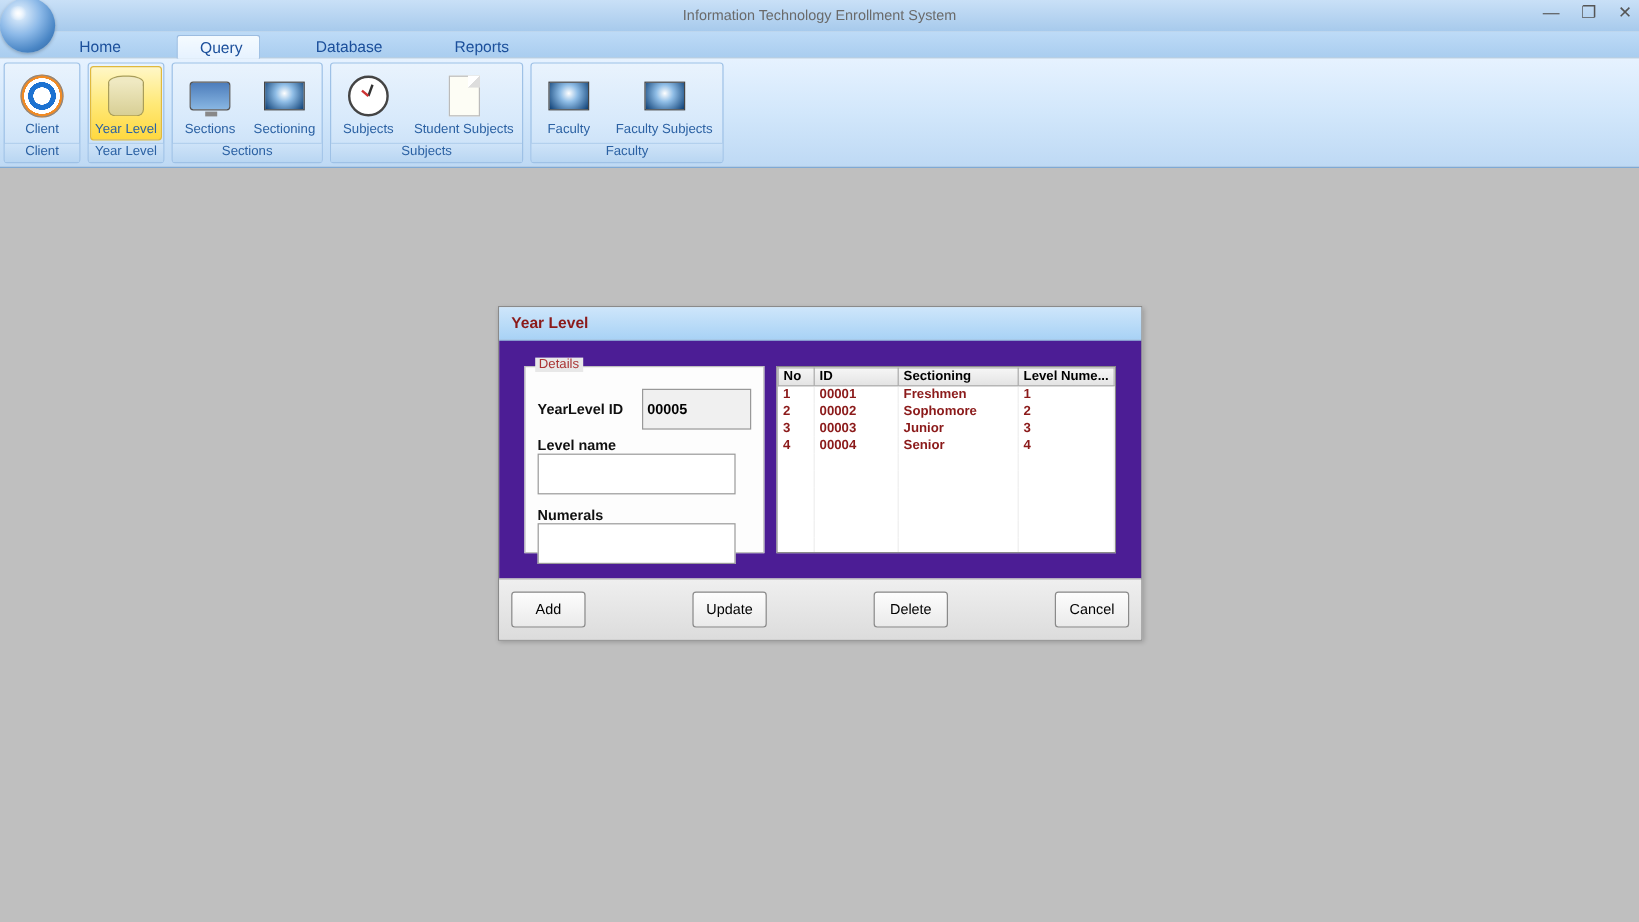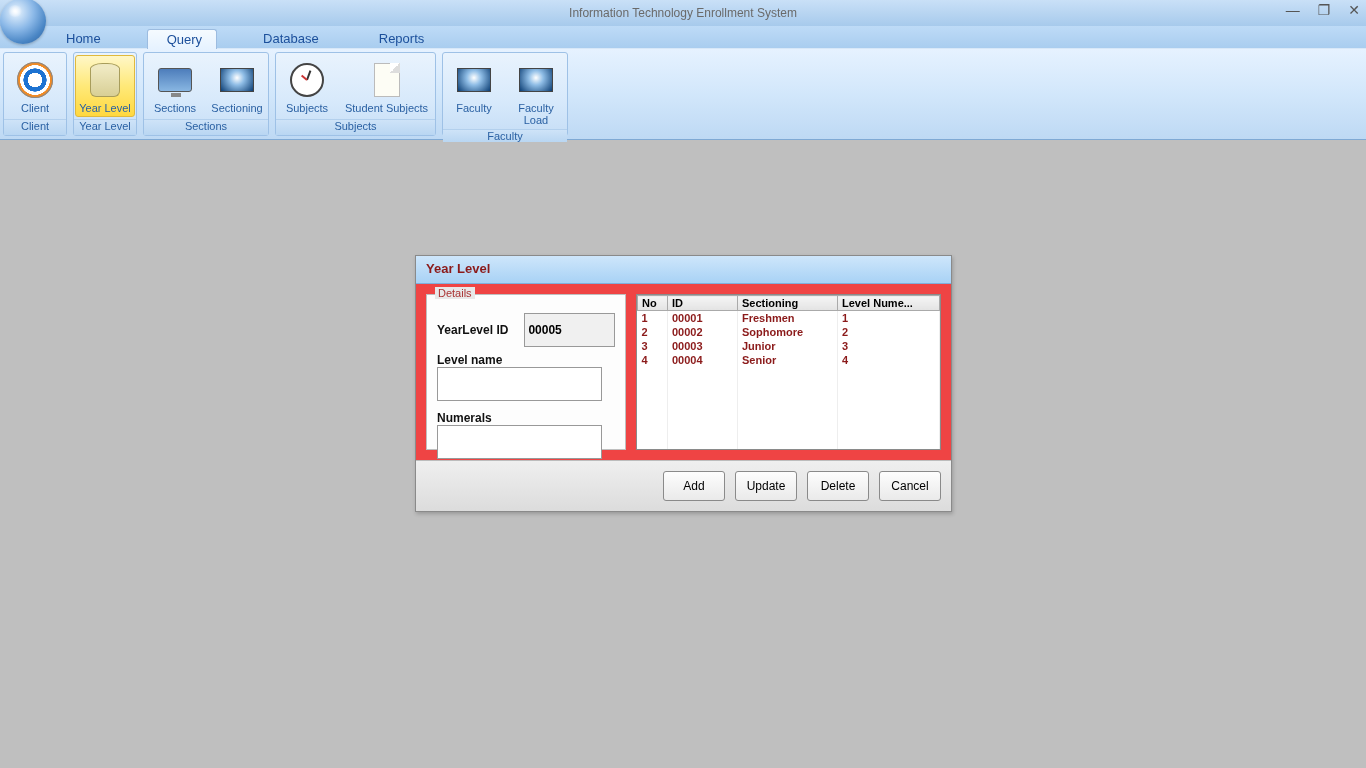--- a/index.html
+++ b/index.html
@@ -147,24 +147,24 @@
   .dialog-title {
     height:28px;
     background:linear-gradient(to bottom,#cee6fb,#a8d2f5);
     border-bottom:1px solid #7faedb;
     color:#8b1a1a;
     font-weight:bold;
     font-size:13px;
     padding:5px 10px;
   }
   .dialog-body {
-    padding:10px;
+    padding:21px;
     display:flex;
     gap:10px;
-    background:#ef4444;
+    background:#4c1d95;
   }
   .details-box {
     flex:0 0 200px;
     border:1px solid #bfbfbf;
     background:#fdfdfd;
     padding:8px 10px 14px;
     position:relative;
     height:156px;
   }
   .details-box .legend {
@@ -215,21 +215,21 @@
     height:14px;
     white-space:nowrap;
   }
   .grid tr.empty td{height:14px;}
   
   .dialog-footer{
     border-top:1px solid #bcbcbc;
     background:linear-gradient(#efefef,#dcdcdc);
     padding:10px;
     display:flex;
-    justify-content:flex-end;
+    justify-content:space-between;
     gap:10px;
   }
   .btn {
     min-width:62px;
     height:30px;
     border:1px solid #8a8a8a;
     background:linear-gradient(#fdfdfd,#eaeaea);
     border-radius:3px;
     font-size:12px;
     cursor:pointer;
@@ -313,25 +313,25 @@
       <div class="group-label">Subjects</div>
     </div>
     <div class="ribbon-group">
       <div class="items">
         <div class="ribbon-btn">
           <div class="icon">
             <div class="ic-screen"></div>
           </div>
           <div class="lbl">Faculty</div>
         </div>
-        <div class="ribbon-btn">
+        <div class="ribbon-btn wide">
           <div class="icon">
             <div class="ic-screen"></div>
           </div>
-          <div class="lbl">Faculty Load</div>
+          <div class="lbl">Faculty Subjects</div>
         </div>
       </div>
       <div class="group-label">Faculty</div>
     </div>
   </div>
 
 <div class="dialog">
   <div class="dialog-title">Year Level</div>
   <div class="dialog-body">
     <div class="details-box">

